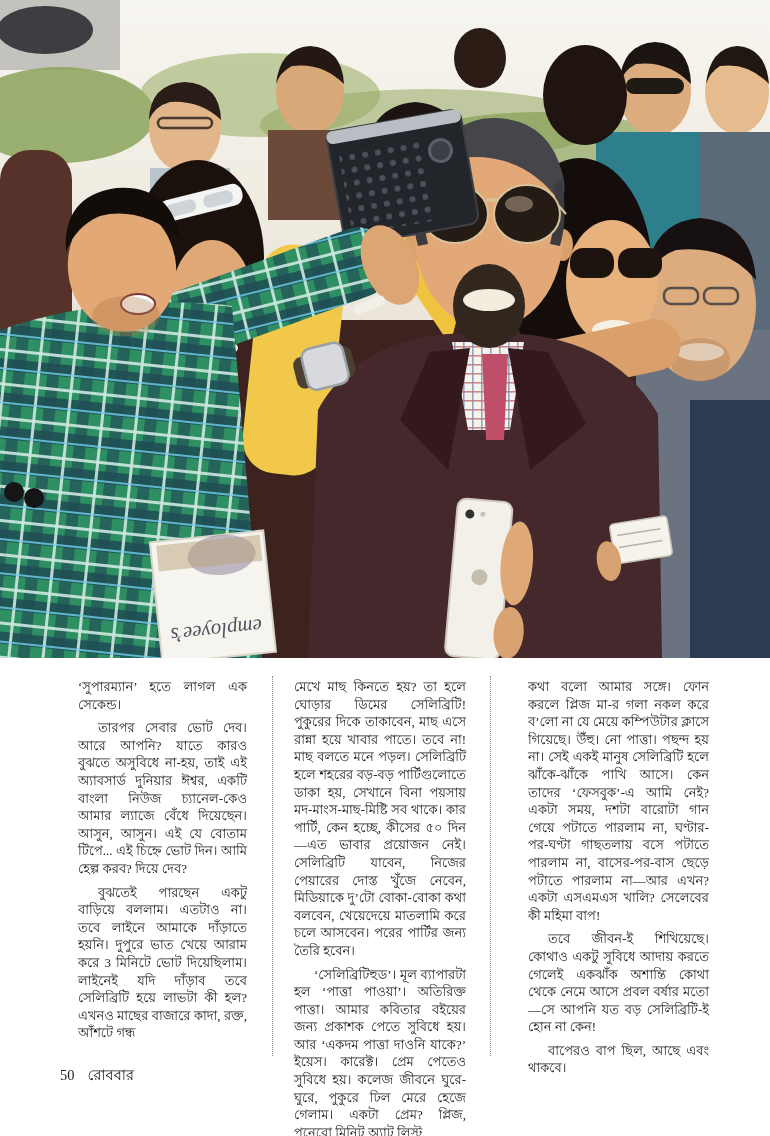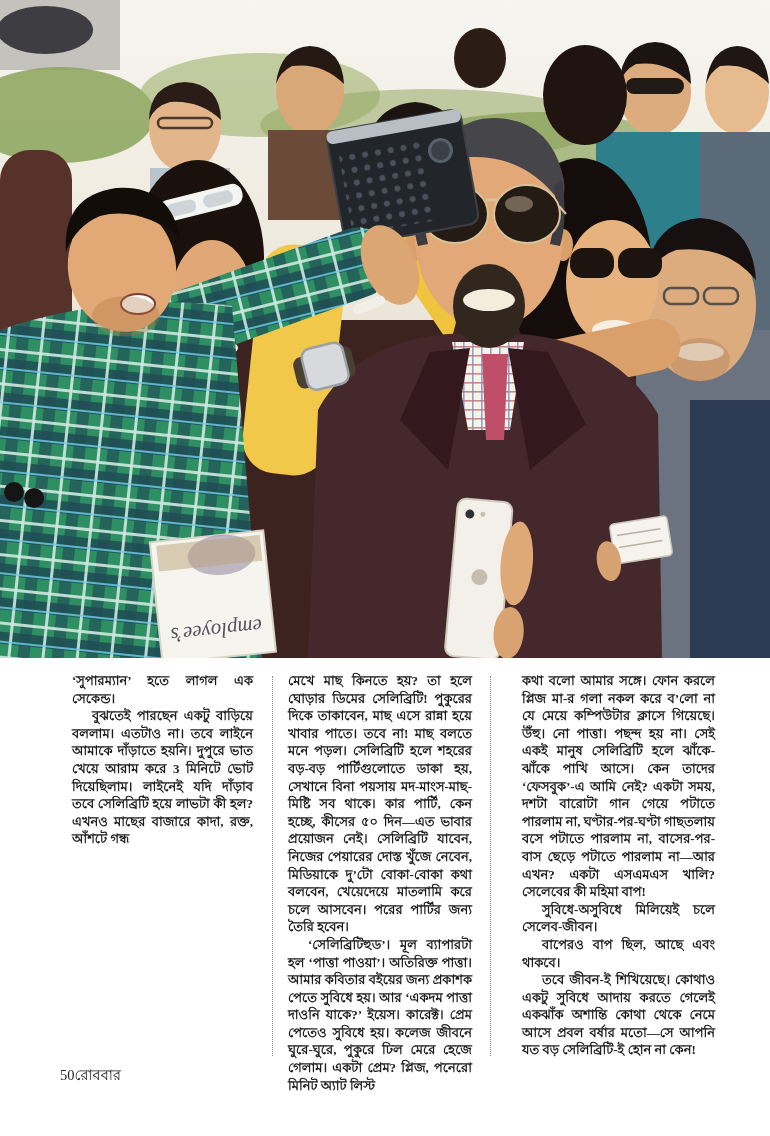--- a/index.html
+++ b/index.html
@@ -16,33 +16,33 @@
   }
   .photo-wrap svg{display:block;}
   .article-col{
     position:absolute;top:672px;
     font-size:13px;line-height:17.6px;
     text-align:justify;color:#1b1b1b;
   }
   .col-1{left:72px;width:181px;}
   .col-2{left:288px;width:184px;}
   .col-3{left:522px;width:193px;}
-  .article-col p{margin:0;padding:0;font-weight:bold;}
+  .article-col p{margin:6px;padding:0;}
   .article-col p.indent{text-indent:20px;}
   .col-rule{
     position:absolute;top:676px;height:380px;width:0;
     border-left:1px dotted #8a8a8a;
   }
   .rule-1{left:272px;}
   .rule-2{left:490px;}
   .footer{
     position:absolute;left:60px;top:1064px;
     font-size:14.5px;color:#222;
   }
-  .footer .mag{}
+  .footer .mag{margin-left:13px;}
 </style>
 </head>
 <body>
 
 <div class="page">
 
   <div class="photo-wrap" role="img" aria-label="Outdoor crowd scene: Bollywood actor in aviator sunglasses and dark maroon suit smiles while holding a white iPhone; a fan in a green plaid shirt raises a black perforated-case phone to take a selfie; smiling fans with sunglasses and eyeglasses crowd around; one fan holds an upside-down magazine titled employee's.">
     <svg width="770" height="658" viewBox="0 0 770 658" xmlns="http://www.w3.org/2000/svg">
       <defs>
         <linearGradient id="sky" x1="0" y1="0" x2="0" y2="1">
@@ -229,36 +229,36 @@
         <line x1="618" y1="544" x2="662" y2="544" stroke="#b8b2a4" stroke-width="1.5"></line>
         <ellipse cx="606" cy="556" rx="12" ry="20" fill="#d7a272"></ellipse>
       </g>
 
       <rect x="690" y="400" width="80" height="258" fill="#2c3a52"></rect>
     </svg>
   </div>
 
   <div class="article-col col-1" lang="bn">
     <p>‘সুপারম্যান’ হতে লাগল এক সেকেন্ড।</p>
+    <p class="indent">তারপর সেবার ভোট দেব। আরে আপনি? যাতে কারও বুঝতে অসুবিধে না-হয়, তাই এই অ্যাবসার্ড দুনিয়ার ঈশ্বর, একটি বাংলা নিউজ চ্যানেল-কেও আমার ল্যাজে বেঁধে দিয়েছেন। আসুন, আসুন। এই যে বোতাম টিপে... এই চিহ্নে ভোট দিন। আমি হেল্প করব? দিয়ে দেব?</p>
     <p class="indent">বুঝতেই পারছেন একটু বাড়িয়ে বললাম। এতটাও না। তবে লাইনে আমাকে দাঁড়াতে হয়নি। দুপুরে ভাত খেয়ে আরাম করে 3 মিনিটে ভোট দিয়েছিলাম। লাইনেই যদি দাঁড়াব তবে সেলিব্রিটি হয়ে লাভটা কী হল? এখনও মাছের বাজারে কাদা, রক্ত, আঁশটে গন্ধ</p>
   </div>
 
   <div class="col-rule rule-1"></div>
 
   <div class="article-col col-2" lang="bn">
     <p>মেখে মাছ কিনতে হয়? তা হলে ঘোড়ার ডিমের সেলিব্রিটি! পুকুরের দিকে তাকাবেন, মাছ এসে রান্না হয়ে খাবার পাতে। তবে না! মাছ বলতে মনে পড়ল। সেলিব্রিটি হলে শহরের বড়-বড় পার্টিগুলোতে ডাকা হয়, সেখানে বিনা পয়সায় মদ-মাংস-মাছ-মিষ্টি সব থাকে। কার পার্টি, কেন হচ্ছে, কীসের ৫০ দিন—এত ভাবার প্রয়োজন নেই। সেলিব্রিটি যাবেন, নিজের পেয়ারের দোস্ত খুঁজে নেবেন, মিডিয়াকে দু’টো বোকা-বোকা কথা বলবেন, খেয়েদেয়ে মাতলামি করে চলে আসবেন। পরের পার্টির জন্য তৈরি হবেন।</p>
     <p class="indent">‘সেলিব্রিটিহুড’। মূল ব্যাপারটা হল ‘পাত্তা পাওয়া’। অতিরিক্ত পাত্তা। আমার কবিতার বইয়ের জন্য প্রকাশক পেতে সুবিধে হয়। আর ‘একদম পাত্তা দাওনি যাকে?’ ইয়েস। কারেক্ট। প্রেম পেতেও সুবিধে হয়। কলেজ জীবনে ঘুরে-ঘুরে, পুকুরে ঢিল মেরে হেজে গেলাম। একটা প্রেম? প্লিজ, পনেরো মিনিট অ্যাট লিস্ট</p>
   </div>
 
   <div class="col-rule rule-2"></div>
 
   <div class="article-col col-3" lang="bn">
     <p>কথা বলো আমার সঙ্গে। ফোন করলে প্লিজ মা-র গলা নকল করে ব’লো না যে মেয়ে কম্পিউটার ক্লাসে গিয়েছে। উঁহু। নো পাত্তা। পছন্দ হয় না। সেই একই মানুষ সেলিব্রিটি হলে ঝাঁকে-ঝাঁকে পাখি আসে। কেন তাদের ‘ফেসবুক’-এ আমি নেই? একটা সময়, দশটা বারোটা গান গেয়ে পটাতে পারলাম না, ঘণ্টার-পর-ঘণ্টা গাছতলায় বসে পটাতে পারলাম না, বাসের-পর-বাস ছেড়ে পটাতে পারলাম না—আর এখন? একটা এসএমএস খালি? সেলেবের কী মহিমা বাপ!</p>
-    <p class="indent">সুবিধে-অসুবিধে মিলিয়েই চলে সেলেব-জীবন।</p>
+    <p class="indent">তবে জীবন-ই শিখিয়েছে। কোথাও একটু সুবিধে আদায় করতে গেলেই একঝাঁক অশান্তি কোথা থেকে নেমে আসে প্রবল বর্ষার মতো—সে আপনি যত বড় সেলিব্রিটি-ই হোন না কেন!</p>
     <p class="indent">বাপেরও বাপ ছিল, আছে এবং থাকবে।</p>
-    <p class="indent">তবে জীবন-ই শিখিয়েছে। কোথাও একটু সুবিধে আদায় করতে গেলেই একঝাঁক অশান্তি কোথা থেকে নেমে আসে প্রবল বর্ষার মতো—সে আপনি যত বড় সেলিব্রিটি-ই হোন না কেন!</p>
   </div>
 
   <div class="footer" lang="bn">
     <span>50</span><span class="mag">রোববার</span>
   </div>
 
 </div>
 
 </body></html>

